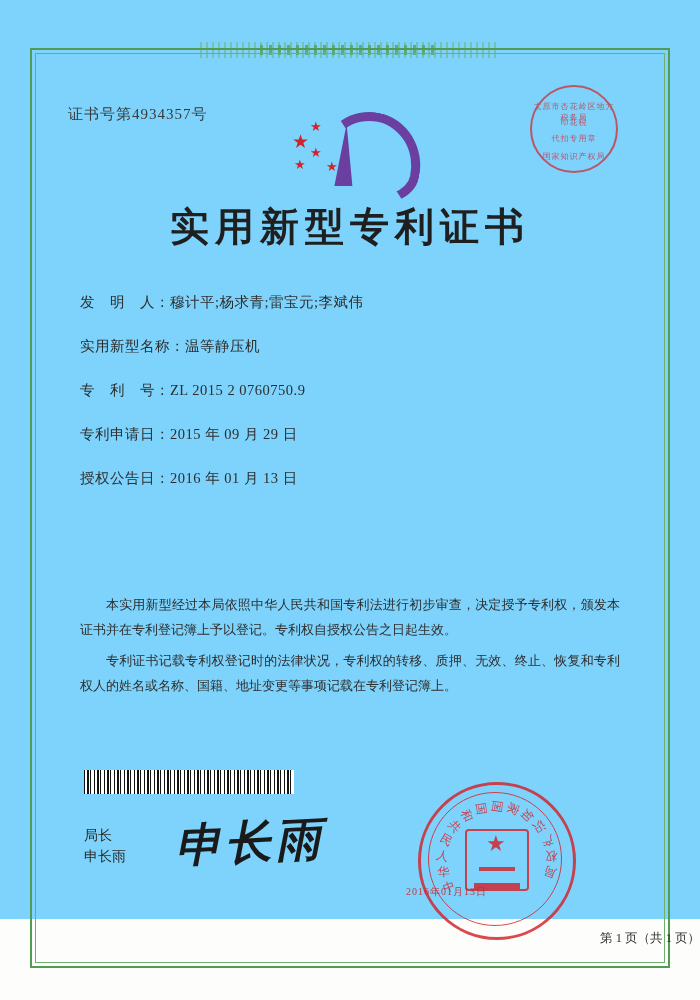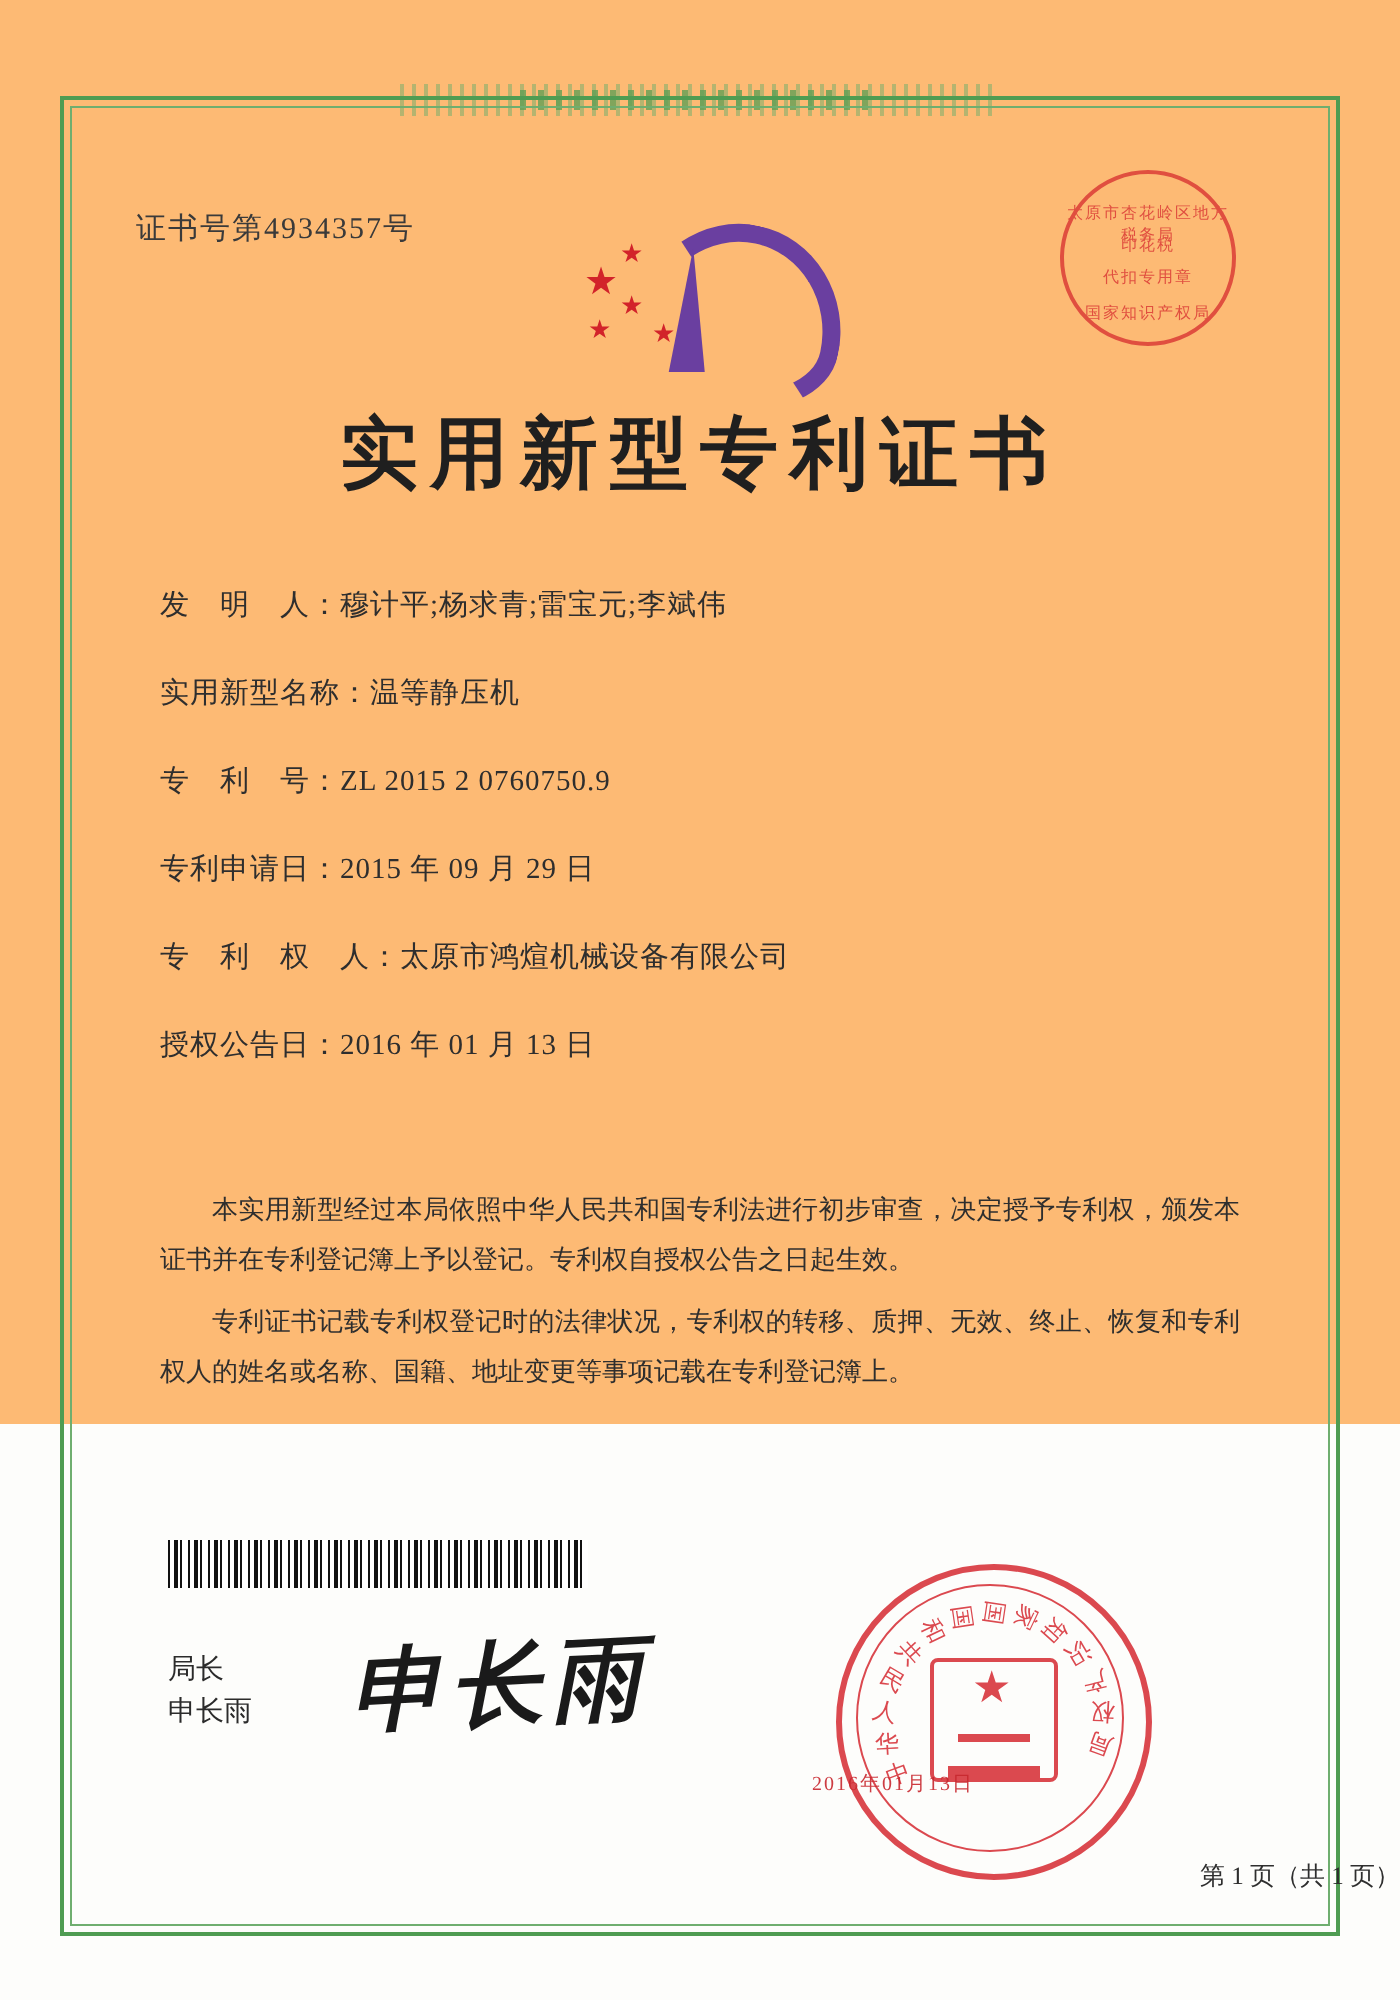--- a/index.html
+++ b/index.html
@@ -11,22 +11,22 @@
     height: 1000px;
     background: #fdfdfb;
     font-family: "Liberation Serif", serif;
     color: #2b2b2b;
     overflow: hidden;
   }
 
   .certificate {
     position: relative;
     width: 700px;
-    height: 712px;
-    background: #fdba74;
+    height: 919px;
+    background: #7dd3fc;
   }
 
   
   .frame-outer {
     position: absolute;
     left: 30px;
     top: 48px;
     width: 640px;
     height: 920px;
     border: 2px solid #4f9c52;
@@ -344,23 +344,20 @@
       <span class="field-label">发　明　人：</span><span class="field-value">穆计平;杨求青;雷宝元;李斌伟</span>
     </div>
     <div class="field-row">
       <span class="field-label">实用新型名称：</span><span class="field-value">温等静压机</span>
     </div>
     <div class="field-row">
       <span class="field-label">专　利　号：</span><span class="field-value">ZL 2015 2 0760750.9</span>
     </div>
     <div class="field-row">
       <span class="field-label">专利申请日：</span><span class="field-value">2015 年 09 月 29 日</span>
-    </div>
-    <div class="field-row">
-      <span class="field-label">专　利　权　人：</span><span class="field-value">太原市鸿煊机械设备有限公司</span>
     </div>
     <div class="field-row">
       <span class="field-label">授权公告日：</span><span class="field-value">2016 年 01 月 13 日</span>
     </div>
   </div>
 
   <div class="body-text">
     <p>本实用新型经过本局依照中华人民共和国专利法进行初步审查，决定授予专利权，颁发本证书并在专利登记簿上予以登记。专利权自授权公告之日起生效。</p>
     <p>专利证书记载专利权登记时的法律状况，专利权的转移、质押、无效、终止、恢复和专利权人的姓名或名称、国籍、地址变更等事项记载在专利登记簿上。</p>
   </div>

